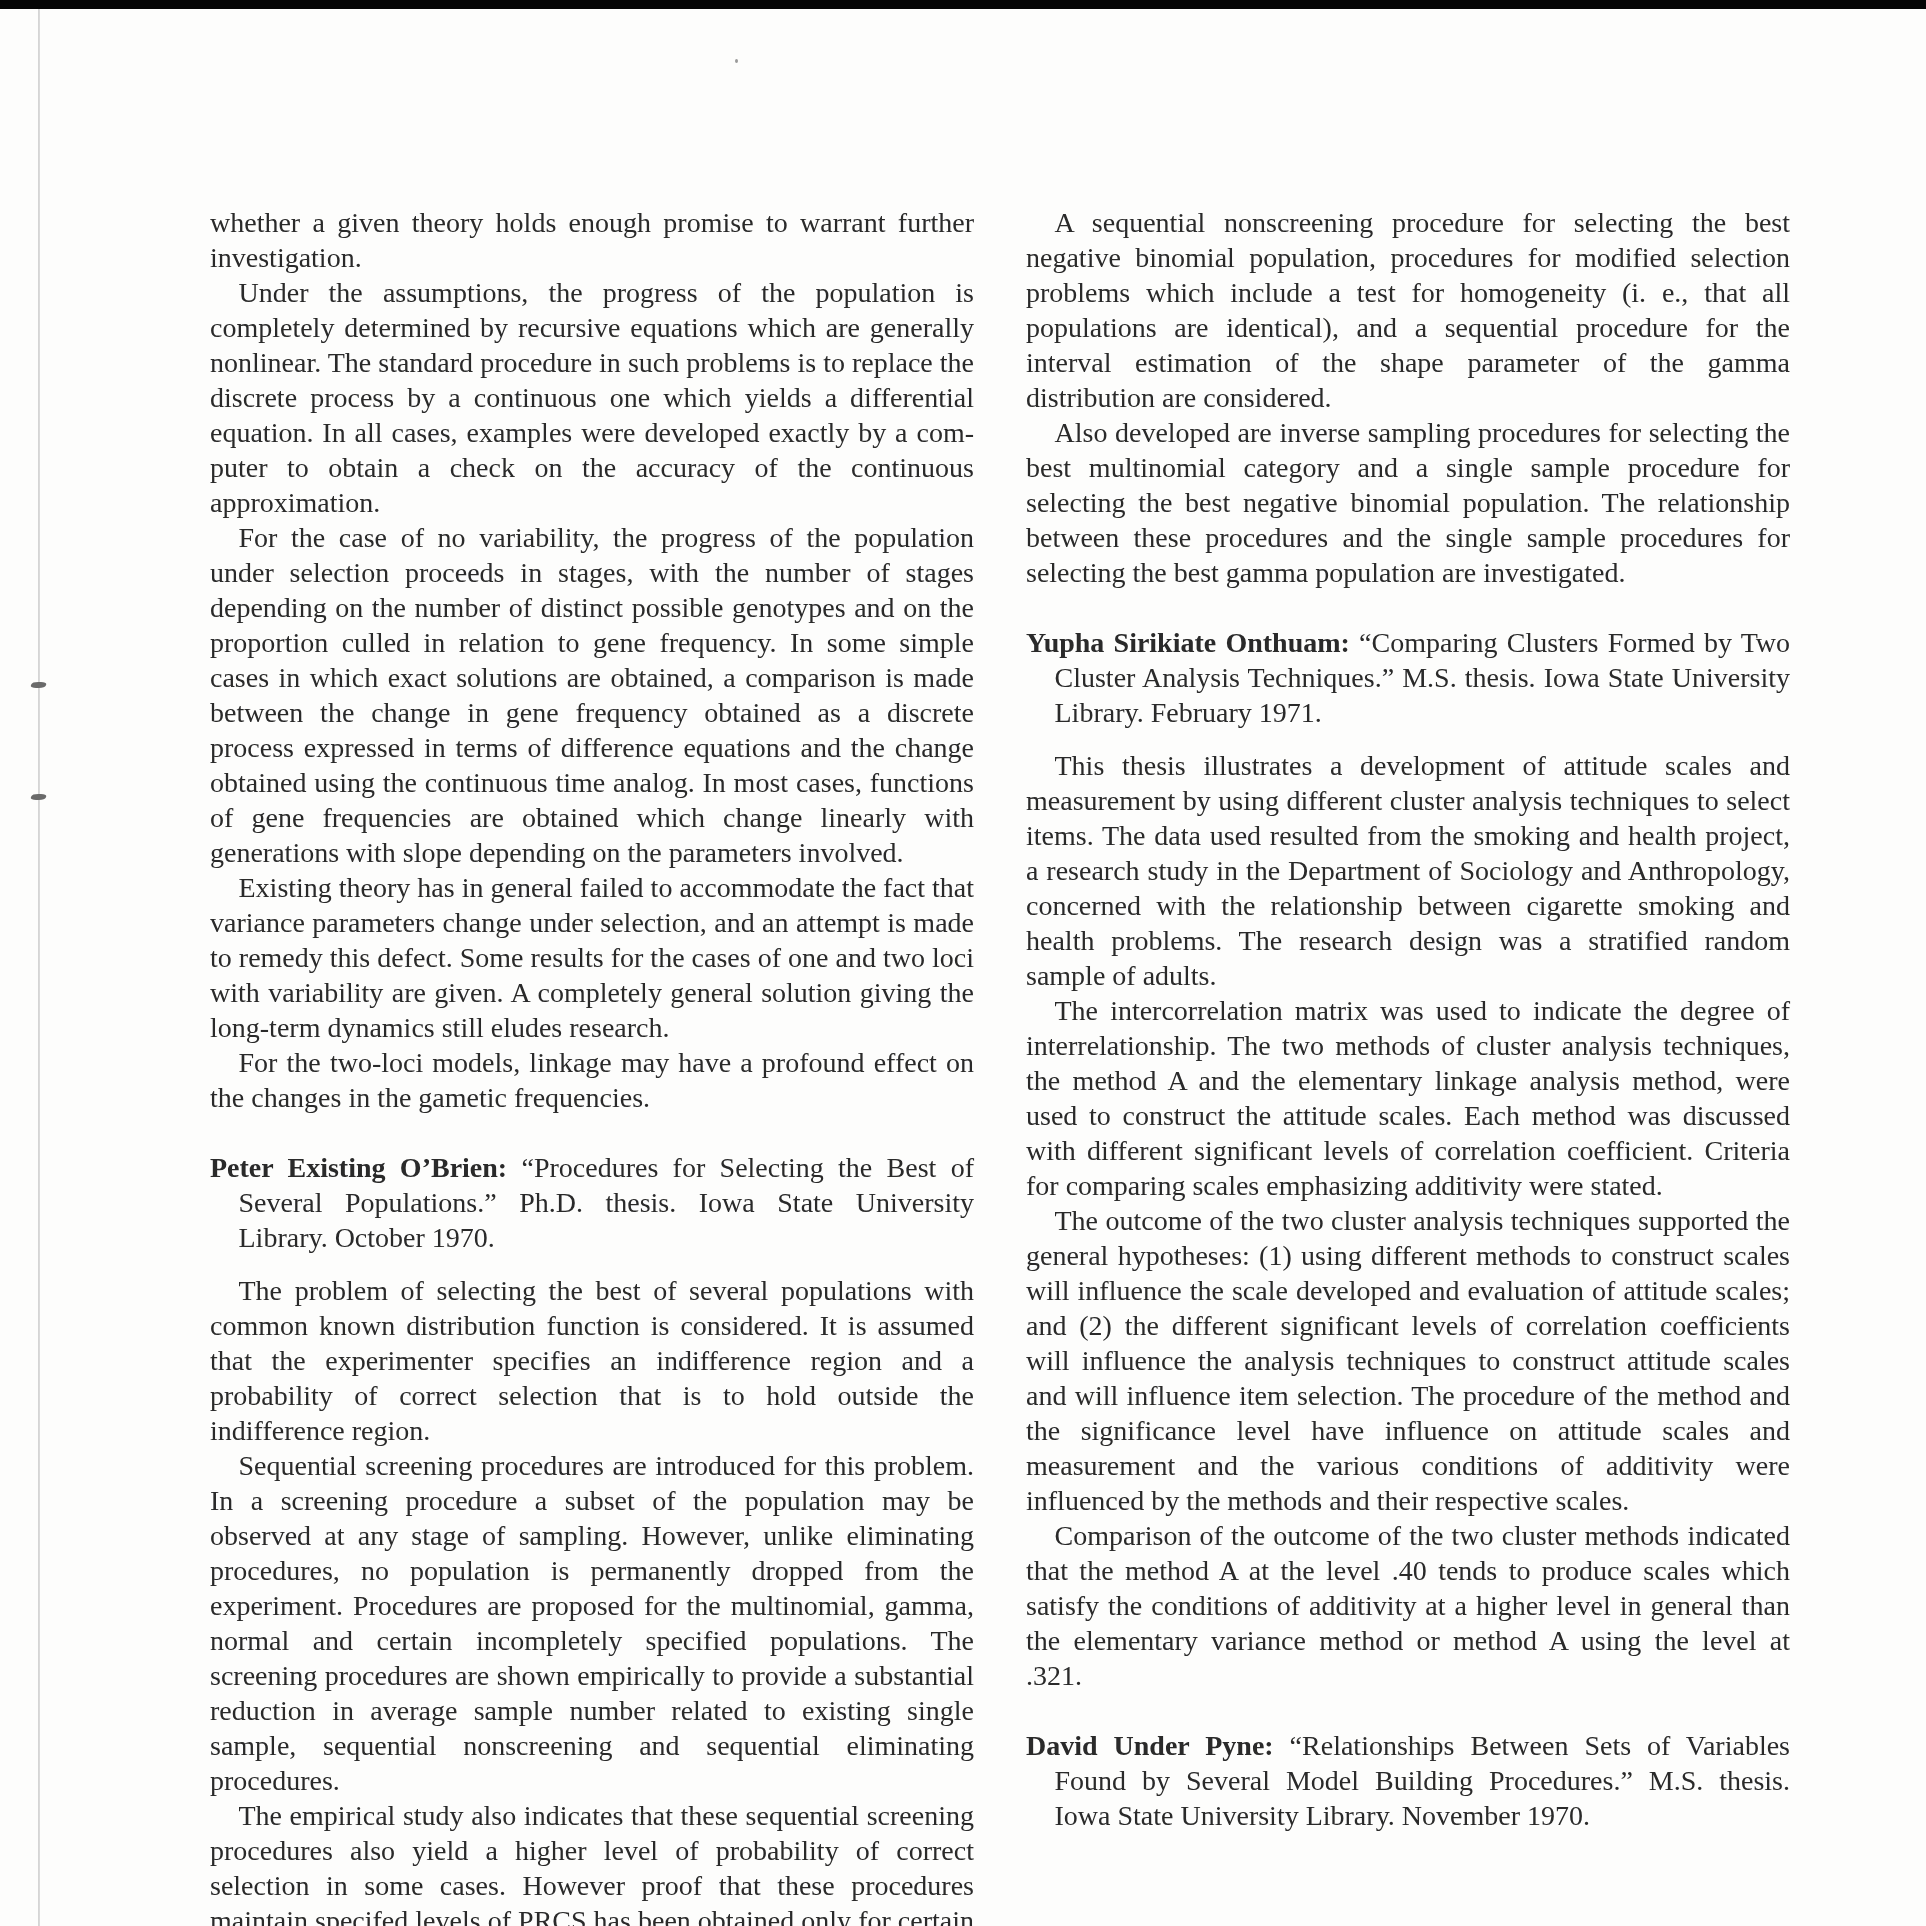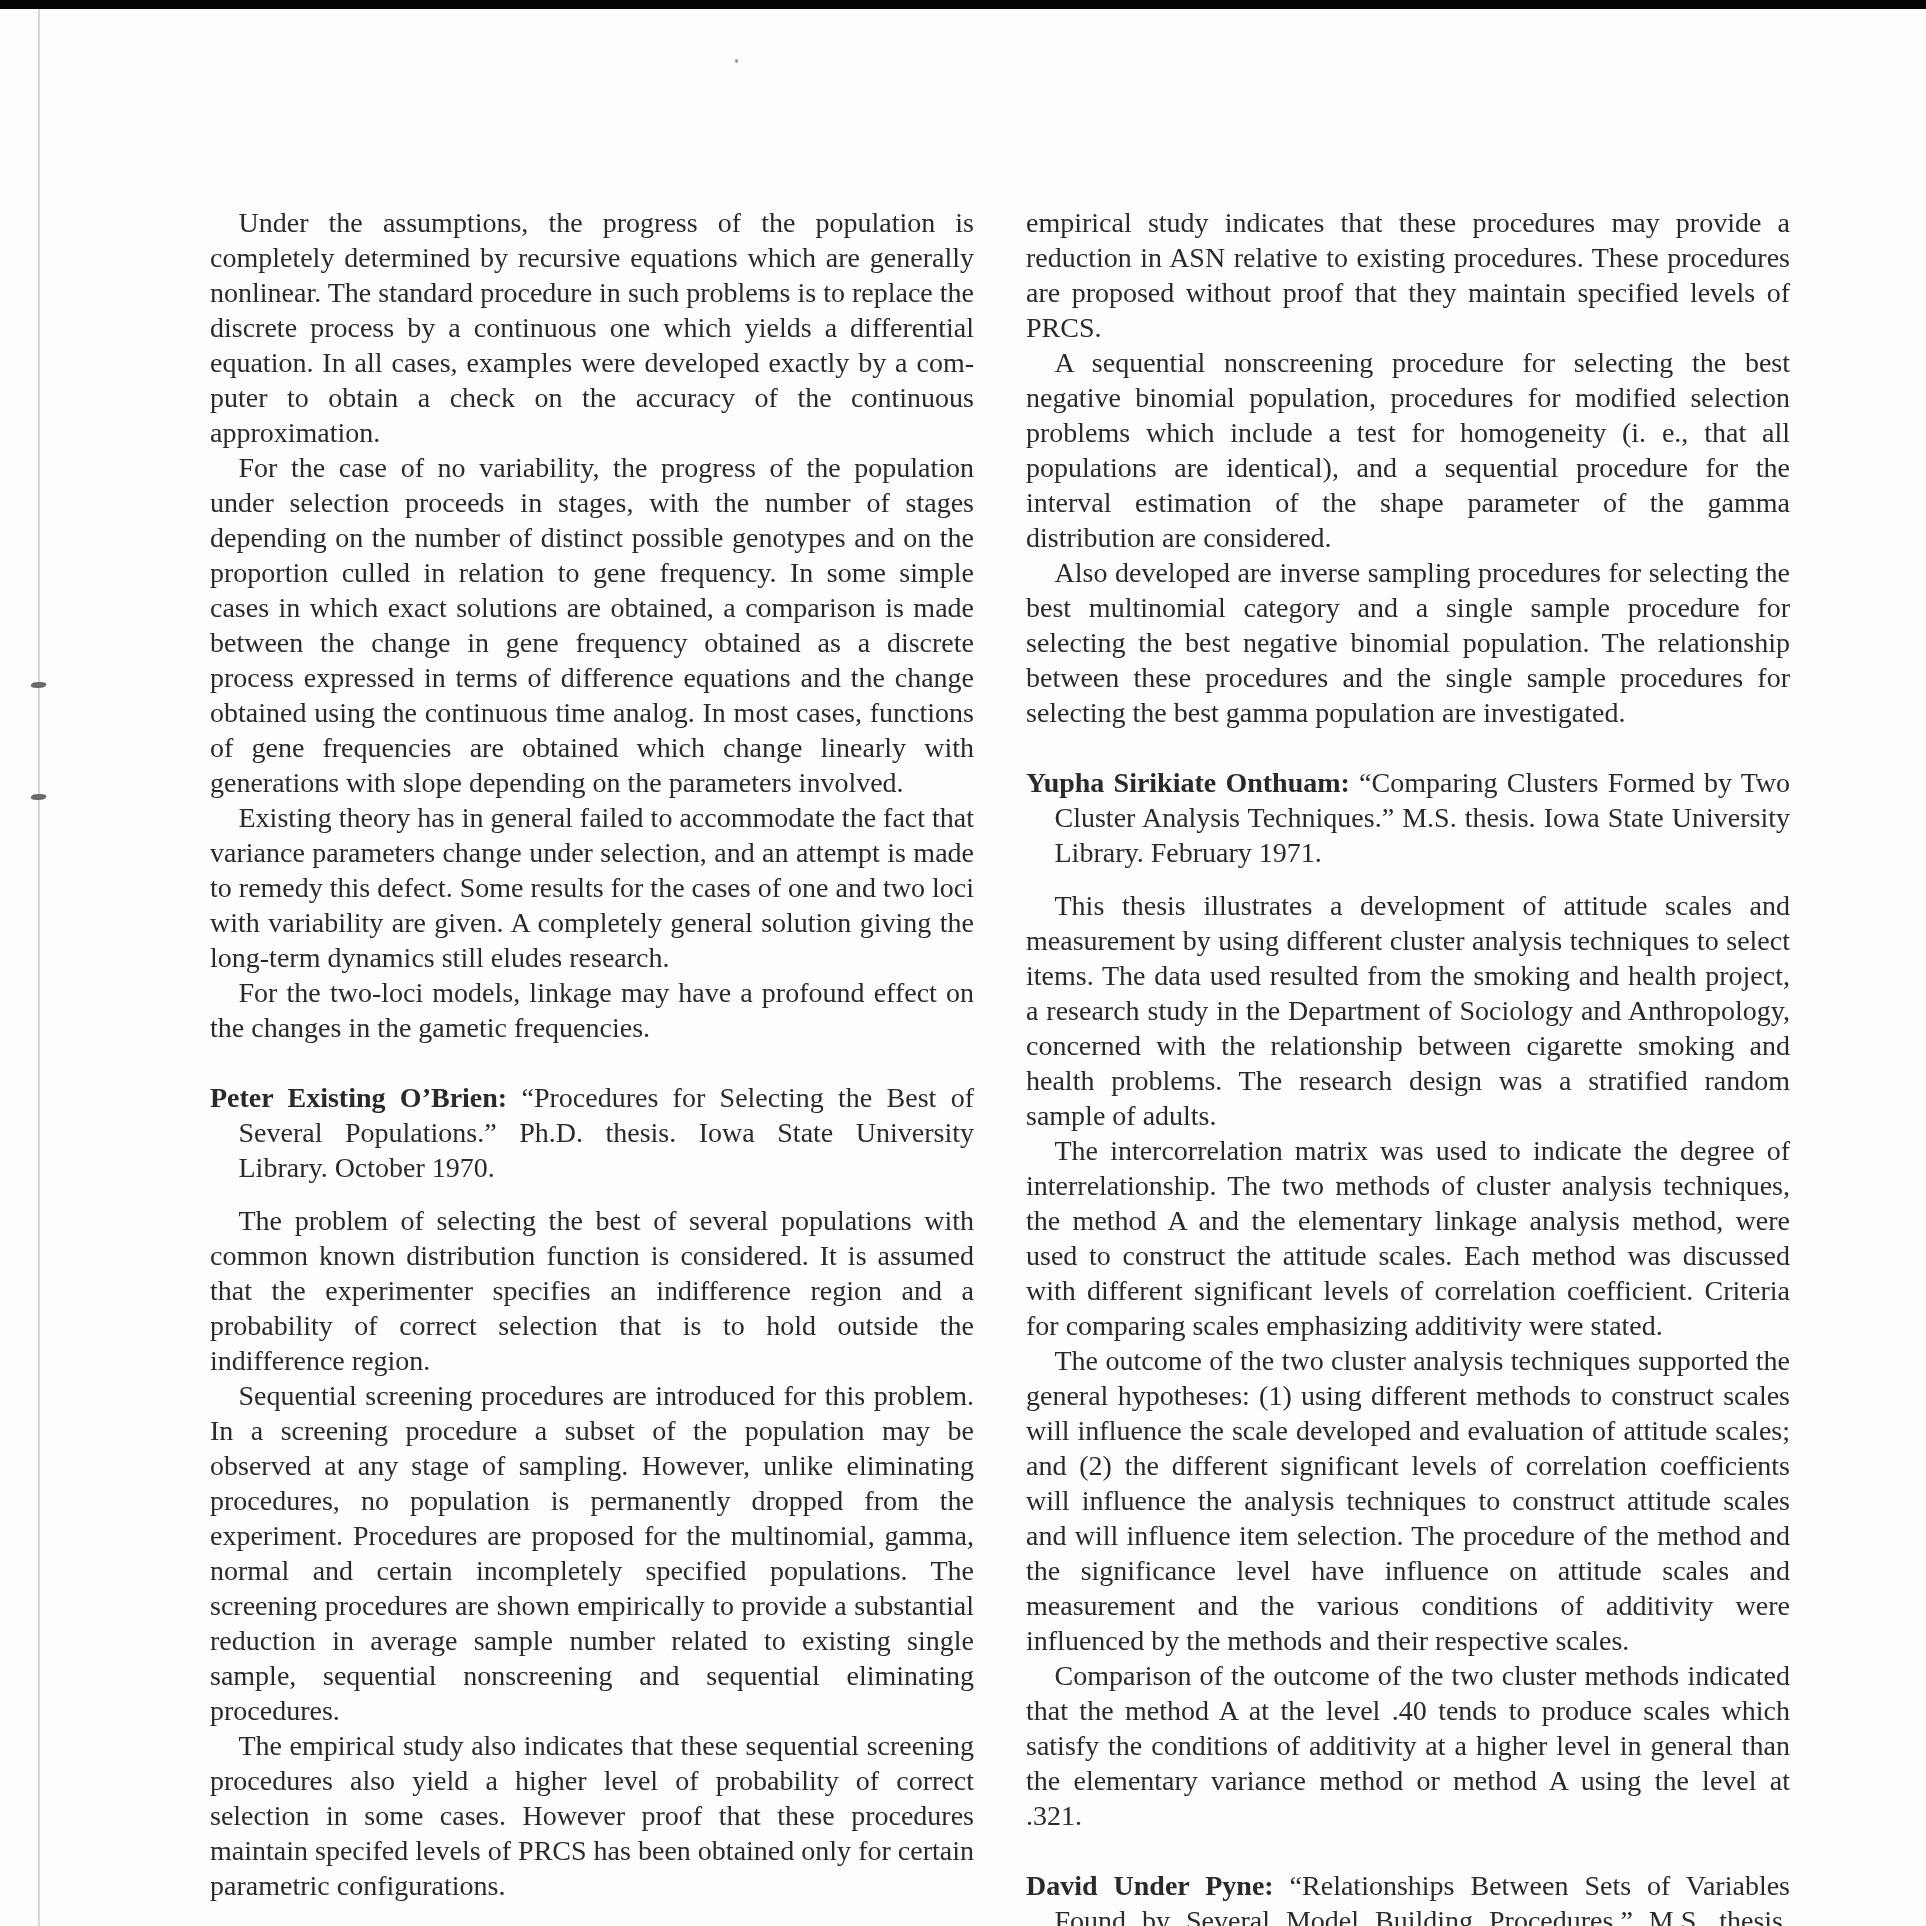--- a/index.html
+++ b/index.html
@@ -76,37 +76,37 @@
 <body>
 
 <div class="top-bar"></div>
 <div class="binding-line"></div>
 <div class="binding-mark" style="top:682px;"></div>
 <div class="binding-mark" style="top:794px;"></div>
 
 <div class="speck" style="left:735px; top:59px;"></div>
 
 <div class="column col-left">
+  <p class="para no-indent">whether a given theory holds enough promise to war­rant further investigation.</p>
   <p class="para">Under the assumptions, the progress of the popula­tion is completely determined by recursive equations which are generally nonlinear. The standard procedure in such problems is to replace the discrete process by a continuous one which yields a differential equation. In all cases, examples were developed exactly by a com­puter to obtain a check on the accuracy of the con­tinuous approximation.</p>
   <p class="para">For the case of no variability, the progress of the population under selection proceeds in stages, with the number of stages depending on the number of distinct possible genotypes and on the proportion culled in rela­tion to gene frequency. In some simple cases in which exact solutions are obtained, a comparison is made be­tween the change in gene frequency obtained as a dis­crete process expressed in terms of difference equations and the change obtained using the continuous time analog. In most cases, functions of gene frequencies are obtained which change linearly with generations with slope depending on the parameters involved.</p>
   <p class="para">Existing theory has in general failed to accom­modate the fact that variance parameters change under selection, and an attempt is made to remedy this defect. Some results for the cases of one and two loci with variability are given. A completely general solution giv­ing the long-term dynamics still eludes research.</p>
   <p class="para">For the two-loci models, linkage may have a pro­found effect on the changes in the gametic frequencies.</p>
 
   <div class="gap-before-heading"></div>
   <p class="entry-heading"><span class="author">Peter Existing O’Brien:</span><span> “Procedures for Selecting the Best of Several Populations.” Ph.D. thesis. Iowa State University Library. October 1970.</span></p>
   <div class="gap-after-heading"></div>
 
   <p class="para">The problem of selecting the best of several popula­tions with common known distribution function is con­sidered. It is assumed that the experimenter specifies an indifference region and a probability of correct selec­tion that is to hold outside the indifference region.</p>
   <p class="para">Sequential screening procedures are introduced for this problem. In a screening procedure a subset of the population may be observed at any stage of sampling. However, unlike eliminating procedures, no population is permanently dropped from the experiment. Proce­dures are proposed for the multinomial, gamma, normal and certain incompletely specified populations. The screening procedures are shown empirically to provide a substantial reduction in average sample number re­lated to existing single sample, sequential nonscreening and sequential eliminating procedures.</p>
   <p class="para">The empirical study also indicates that these sequen­tial screening procedures also yield a higher level of probability of correct selection in some cases. However proof that these procedures maintain specifed levels of PRCS has been obtained only for certain parametric configurations.</p>
 
 </div>
 
 <div class="column col-right">
-  <p class="para no-indent">empirical study indicates that these procedures may provide a reduction in ASN relative to existing proce­dures. These procedures are proposed without proof that they maintain specified levels of PRCS.</p>
   <p class="para">A sequential nonscreening procedure for selecting the best negative binomial population, procedures for modified selection problems which include a test for homogeneity (i. e., that all populations are identical), and a sequential procedure for the interval estimation of the shape parameter of the gamma distribution are considered.</p>
   <p class="para">Also developed are inverse sampling procedures for selecting the best multinomial category and a single sample procedure for selecting the best negative bi­nomial population. The relationship between these procedures and the single sample procedures for select­ing the best gamma population are investigated.</p>
 
   <div class="gap-before-heading"></div>
   <p class="entry-heading"><span class="author">Yupha Sirikiate Onthuam:</span><span> “Comparing Clusters Formed by Two Cluster Analysis Techniques.” M.S. thesis. Iowa State University Library. February 1971.</span></p>
   <div class="gap-after-heading"></div>
 
   <p class="para">This thesis illustrates a development of attitude scales and measurement by using different cluster analysis techniques to select items. The data used re­sulted from the smoking and health project, a research study in the Department of Sociology and Anthropol­ogy, concerned with the relationship between cigarette smoking and health problems. The research design was a stratified random sample of adults.</p>
   <p class="para">The intercorrelation matrix was used to indicate the degree of interrelationship. The two methods of cluster analysis techniques, the method A and the elementary linkage analysis method, were used to con­struct the attitude scales. Each method was discussed with different significant levels of correlation coeffi­cient. Criteria for comparing scales emphasizing ad­ditivity were stated.</p>
   <p class="para">The outcome of the two cluster analysis techniques supported the general hypotheses: (1) using different methods to construct scales will influence the scale developed and evaluation of attitude scales; and (2) the different significant levels of correlation coefficients will influence the analysis techniques to construct at­titude scales and will influence item selection. The procedure of the method and the significance level have influence on attitude scales and measurement and the various conditions of additivity were influenced by the methods and their respective scales.</p>

